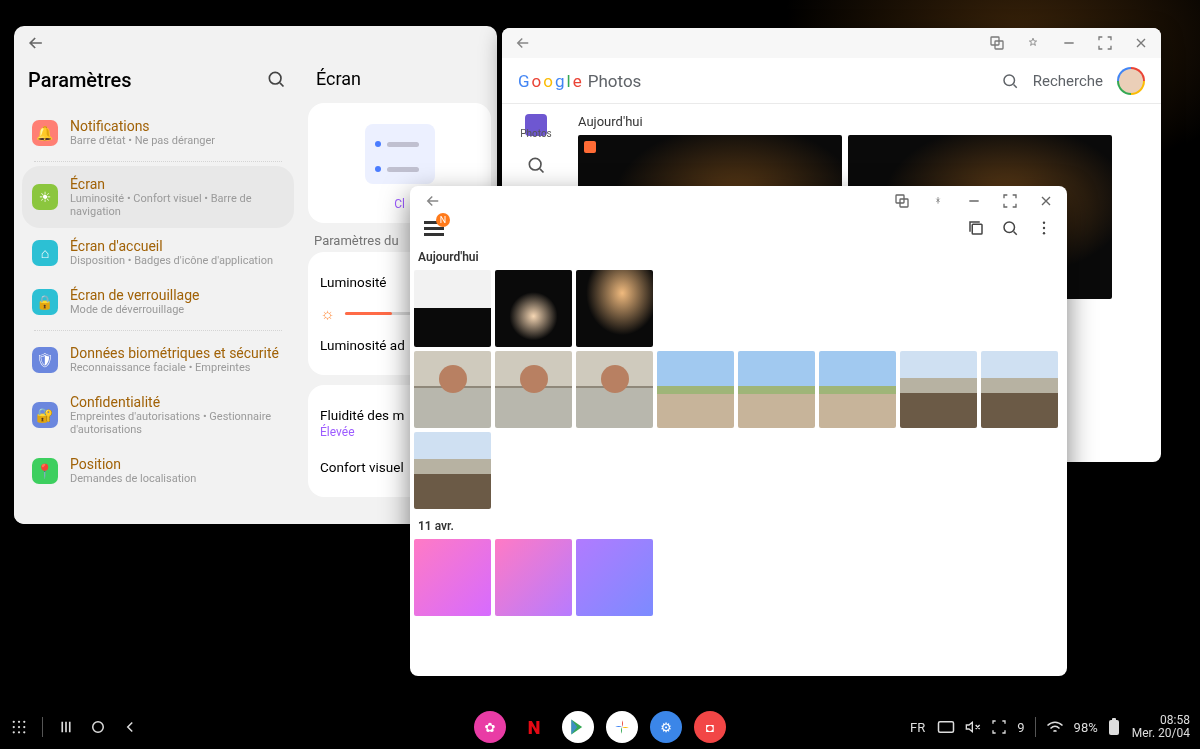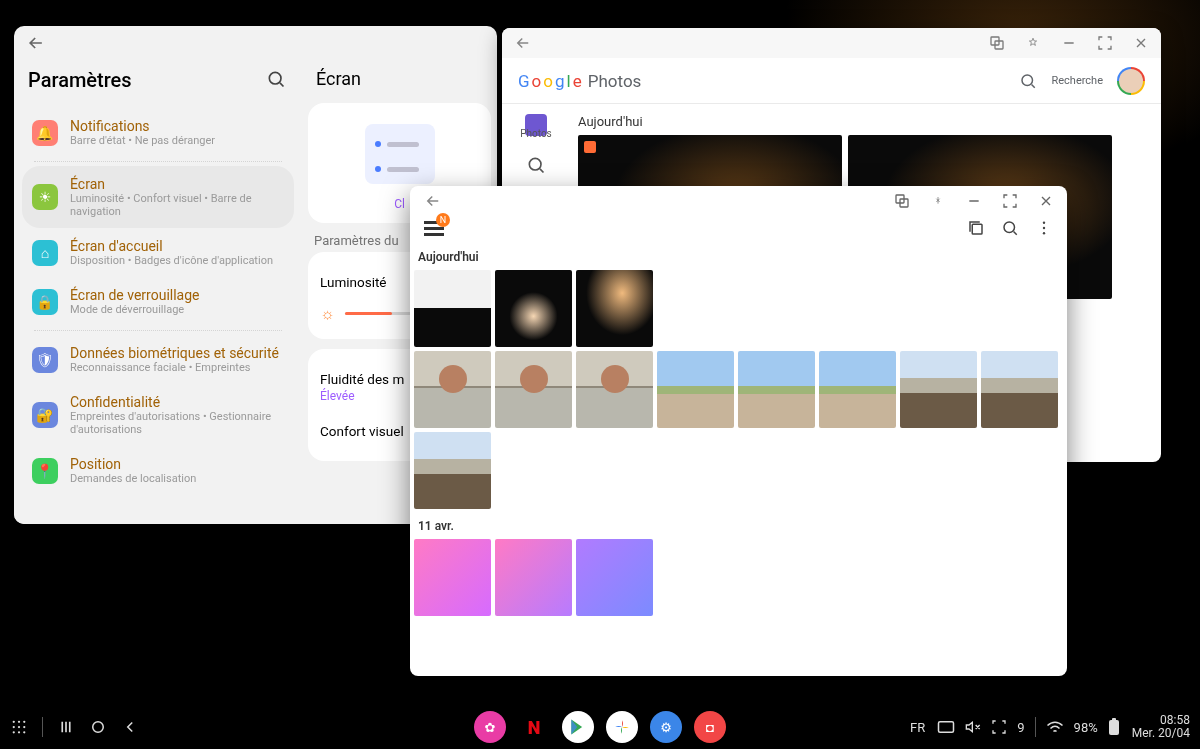--- a/index.html
+++ b/index.html
@@ -82,21 +82,21 @@
   }
   .gp-back{color:#888;width:22px;height:22px;cursor:pointer;display:flex;align-items:center;justify-content:center;}
   .gp-ctrls{display:flex;gap:16px;color:#7A7A7A;align-items:center;}
   .gp-ctrls span{cursor:pointer;width:20px;height:20px;display:flex;align-items:center;justify-content:center;}
   .gp-header{height:46px;border-bottom:1px solid #EAEAEA;display:flex;align-items:center;justify-content:space-between;padding:0 16px;}
   .gp-logo{display:flex;align-items:center;gap:2px;font-size:17px;}
   .gp-logo .g1{color:#4285F4;} .gp-logo .g2{color:#EA4335;} .gp-logo .g3{color:#FBBC05;}
   .gp-logo .g4{color:#4285F4;} .gp-logo .g5{color:#34A853;} .gp-logo .g6{color:#EA4335;}
   .gp-logo .txt{color:#5F6368;margin-left:4px;}
   .gp-right{display:flex;align-items:center;gap:14px;}
-  .gp-search-lbl{font-size:11px;color:#5F6368;cursor:pointer;}
+  .gp-search-lbl{font-size:15px;color:#5F6368;cursor:pointer;}
   .gp-avatar{width:28px;height:28px;border-radius:50%;background:conic-gradient(#EA4335 0 25%,#FBBC05 0 50%,#34A853 0 75%,#4285F4 0);padding:2px;}
   .gp-avatar-inner{width:100%;height:100%;border-radius:50%;background:#EBCFB8;}
   .gp-body{flex:1;display:flex;min-height:0;}
   .gp-side{width:68px;display:flex;flex-direction:column;align-items:center;gap:16px;padding-top:10px;}
   .gp-side .sq{width:22px;height:22px;border-radius:4px;background:#6E57D1;}
   .gp-side .lbl{font-size:10px;color:#555;margin-top:-12px;}
   .gp-content{flex:1;padding:6px 8px;overflow:hidden;}
   .gp-day{font-size:13px;color:#333;margin:4px 0 6px;}
   .gp-grid{display:flex;gap:6px;flex-wrap:wrap;}
   .thumb-ss{width:264px;height:164px;border-radius:2px;background:#0a0a0a;position:relative;overflow:hidden;}
@@ -245,20 +245,21 @@
       </div>
       <div class="det-sect">Paramètres du</div>
       <div class="det-card">
         <div class="det-row">Luminosité</div>
         <div class="bright">
           <span class="sun">☼</span>
           <div class="slider">
               <div class="fill"></div>
             </div>
         </div>
+        <div class="det-row">Luminosité ad</div>
       </div>
       <div class="det-card">
         <div class="det-row">
           <div>Fluidité des m</div>
           <div class="sub">Élevée</div>
         </div>
         <div class="det-row">Confort visuel</div>
       </div>
     </div>
   </div>

